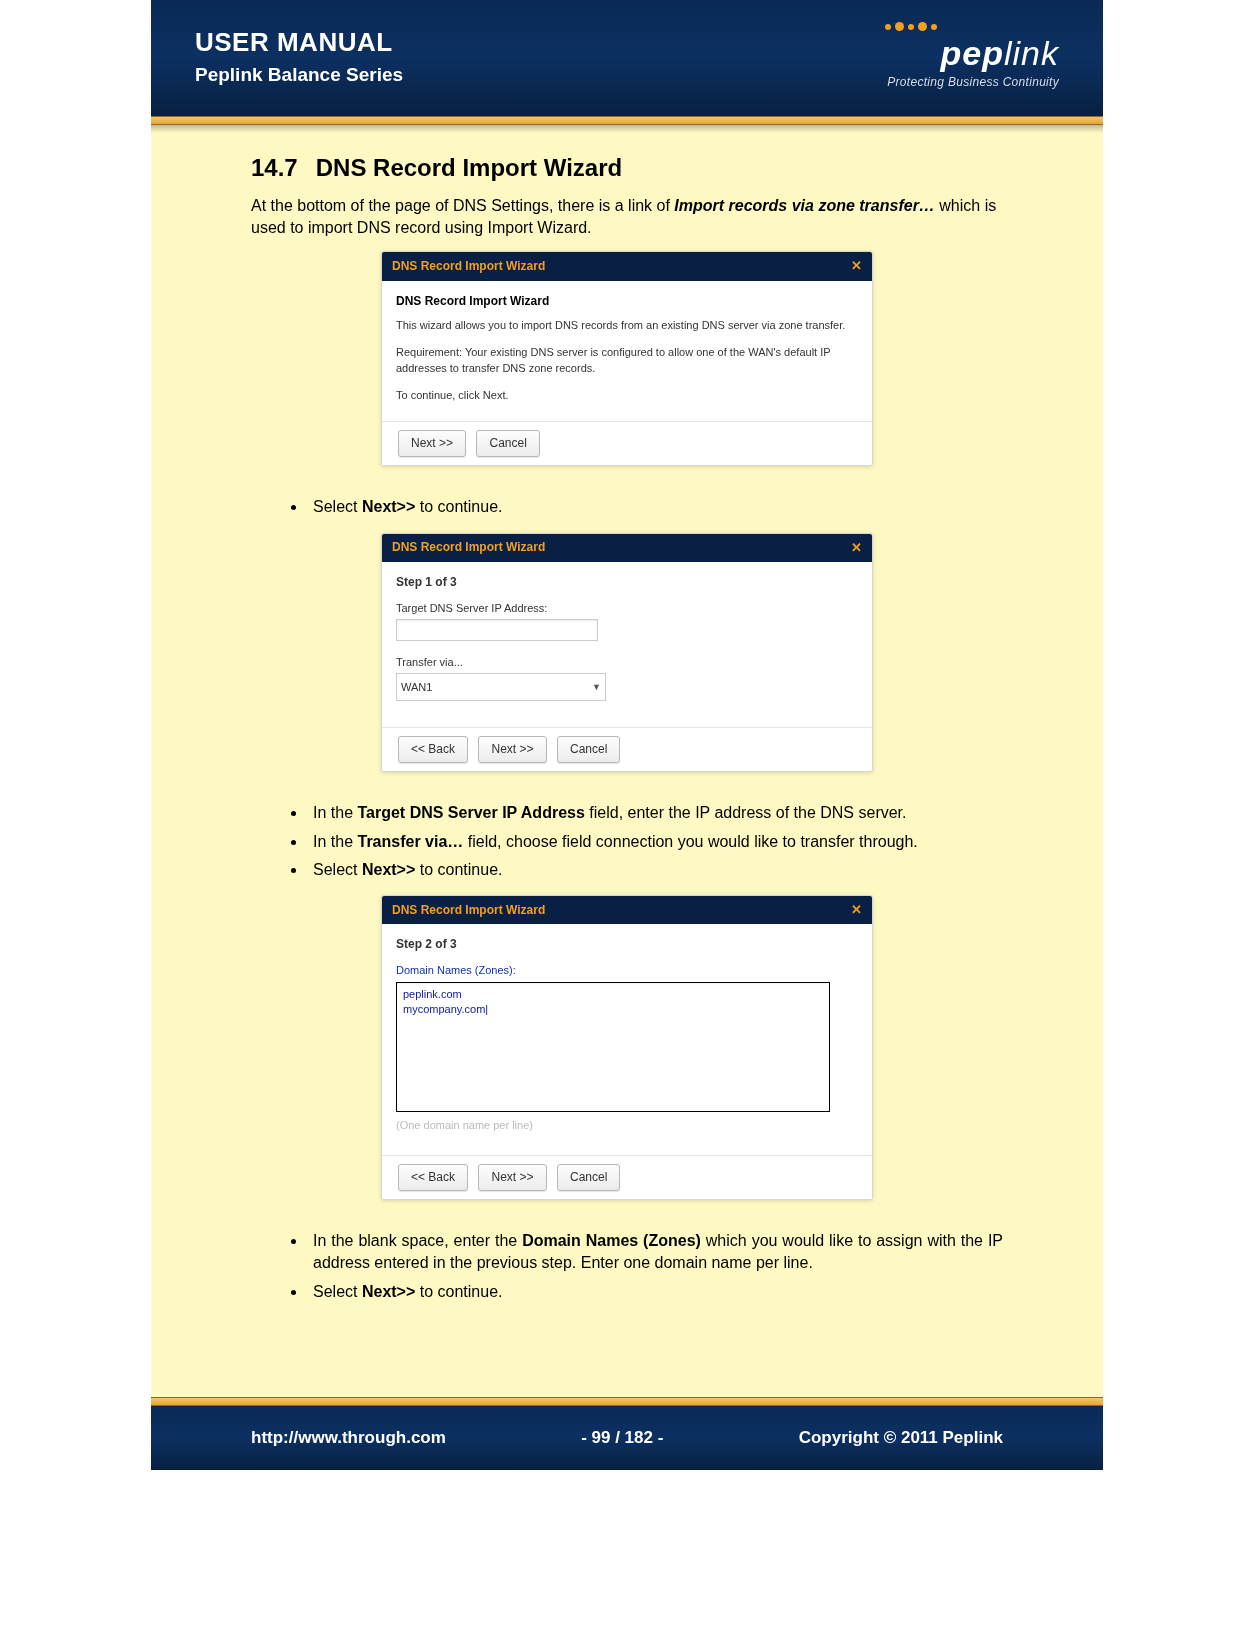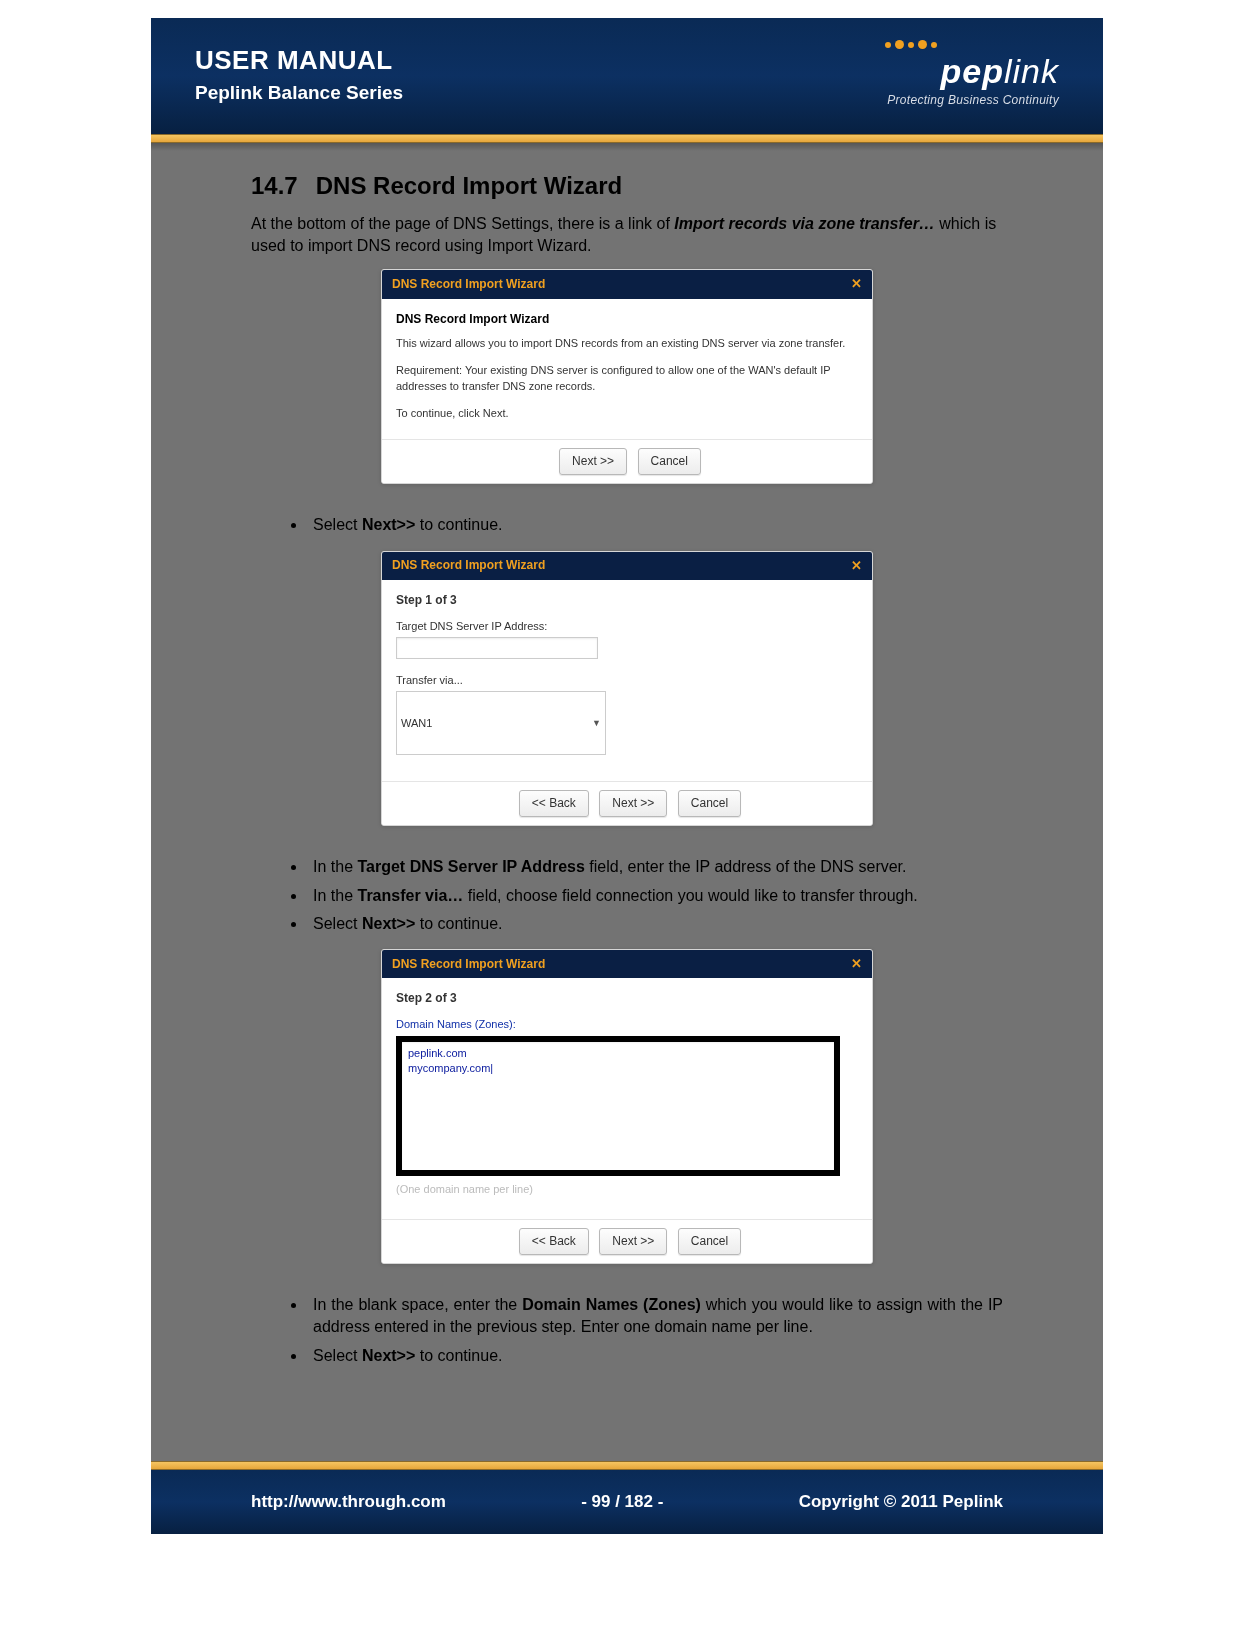--- a/index.html
+++ b/index.html
@@ -1,16 +1,16 @@
 <!DOCTYPE html>
 <html><head>
 <meta charset="utf-8">
 <style>
   body { margin:0; padding:0; font-family: Arial, Helvetica, sans-serif; background:#fff; color:#000; }
-  .page { width:952px; margin:18px auto; background:#737373; position:relative; }
+  .page { width:952px; margin:0 auto; background:#fef9c3; position:relative; }
   .hdr-wrap { position:relative; }
   .hdr { background: linear-gradient(to bottom, #0a2a55 0%, #0c3062 50%, #072041 100%); padding:22px 44px 26px 44px; display:flex; justify-content:space-between; align-items:center; }
   .hdr-left { color:#fff; }
   .hdr-title { font-size:26px; font-weight:bold; margin:0 0 6px 0; letter-spacing:0.5px;}
   .hdr-sub { font-size:19px; font-weight:bold; margin:0;text-align:center; }
   .hdr-right { text-align:right; }
   .logo { display:inline-block; }
   .dots { display:flex; gap:4px; margin-bottom:3px; justify-content:flex-end; padding-right:122px;}
   .dot { width:9px; height:9px; border-radius:50%; background:#f0a020; display:inline-block; }
   .dot.sm { width:6px; height:6px; margin-top:2px;}
@@ -30,28 +30,28 @@
   .bi { font-weight:bold; font-style:italic; }
 
   
   .wiz { width:490px; margin:0 auto 30px auto; border:1px solid #d6d6d6; border-radius:3px; box-shadow:0 1px 4px rgba(0,0,0,0.15); background:#fff; overflow:hidden;}
   .wiz.tall { width:490px; }
   .wiz-title { background:#0a1f44; color:#f0a020; font-weight:bold; font-size:12px; padding:5px 10px; display:flex; justify-content:space-between; align-items:center; }
   .wiz-title .x { color:#f0a020; font-weight:bold; cursor:default; font-size:13px;}
   .wiz-body { padding:12px 14px 8px 14px; font-size:11px; color:#333; }
   .wiz-h { font-weight:bold; font-size:12px; margin-bottom:8px; color:#000;}
   .wiz-p { margin:0 0 10px 0; line-height:1.5;}
-  .wiz-footer { border-top:1px solid #e5e5e5; padding:8px 10px; text-align:center; background:#fff;}
+  .wiz-footer { border-top:1px solid #e5e5e5; padding:8px 10px; text-align:left; background:#fff;}
   .btn { display:inline-block; border:1px solid #b8b8b8; border-radius:3px; background:linear-gradient(#fdfdfd,#ececec); padding:4px 12px; font-size:12px; margin-left:6px; color:#333; box-shadow:0 1px 1px rgba(0,0,0,0.1);}
   .lbl { font-size:11px; color:#333; margin-bottom:3px;}
   .inp { border:1px solid #ccc; height:20px; width:200px; background:#fff; box-shadow:inset 0 1px 2px rgba(0,0,0,0.08);}
-  .sel { border:1px solid #ccc; height:22px; width:200px; background:#fff; font-size:11px; padding:20px 4px; display:flex; justify-content:space-between; align-items:center;gap:40px;}
+  .sel { border:1px solid #ccc; height:22px; width:200px; background:#fff; font-size:11px; padding:2px 4px; display:flex; justify-content:space-between; align-items:center;gap:40px;}
   .sel .arrow{ font-size:9px; color:#555;}
   .step { font-weight:bold; font-size:12px; margin-bottom:10px;}
-  .ta { border:6px solid #000000; width:420px; height:120px; padding:4px 6px; font-size:11px; color:#1020a0; background:#fff; white-space:pre; box-shadow:inset 0 1px 2px rgba(0,0,0,0.06);}
+  .ta { border:1px solid #000000; width:420px; height:120px; padding:4px 6px; font-size:11px; color:#1020a0; background:#fff; white-space:pre; box-shadow:inset 0 1px 2px rgba(0,0,0,0.06);}
   .hint { color:#bbb; font-size:11px; margin-top:6px;}
 
   .ftr-wrap { margin-top:40px;}
   .ftr { background: linear-gradient(to bottom, #0a2a55 0%, #0c3062 50%, #072041 100%); color:#fff; font-weight:bold; font-size:17px; padding:22px 100px; display:flex; justify-content:space-between; }
 </style>
 </head>
 <body>
 
 <div class="page">
 

